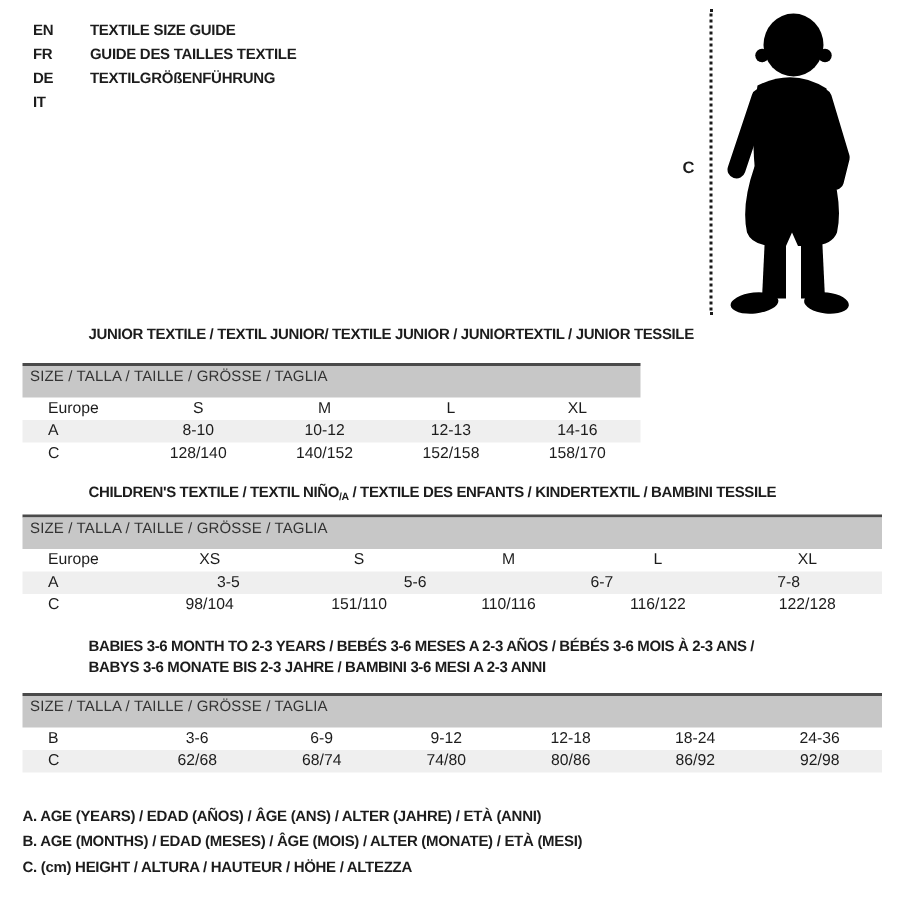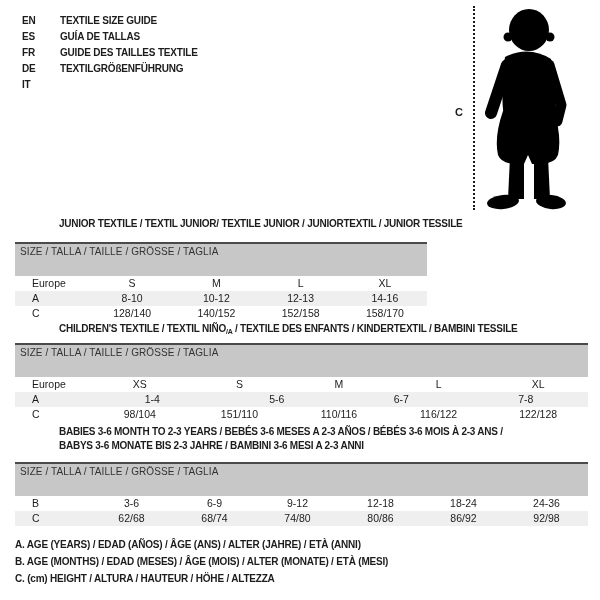--- a/index.html
+++ b/index.html
@@ -17,40 +17,36 @@
   .height-label{position:absolute;left:455px;top:106px;font-size:11px;font-weight:bold;}
   .baby-svg{position:absolute;left:479px;top:5px;}
   
   .sec-title{position:absolute;left:15px;font-size:10px;font-weight:bold;letter-spacing:-0.25px;line-height:14px;white-space:nowrap;margin-left:44px;}
   .sub{font-size:7px;vertical-align:-2px;}
   
   .sg-table{position:absolute;left:15px;border-top:2px solid #4a4a4a;}
   .t1{top:242px;width:412px;}
   .t2{top:343px;width:573px;}
   .t3{top:462px;width:573px;}
-  .thead{height:32px;background:#c7c7c7;font-size:10px;color:#333;line-height:16px;padding-left:5px;letter-spacing:0.1px;}
+  .thead{height:21px;background:#c7c7c7;font-size:10px;color:#333;line-height:16px;padding-left:5px;letter-spacing:0.1px;}
   .trow{display:flex;height:15px;line-height:15px;font-size:10.5px;}
   .trow.shaded{background:#efefef;}
   .tlabel{flex:0 0 58px;padding-left:5px;text-align:left;margin-left:12px;}
   .tcell{flex:1;text-align:center;}
   
   .legend{position:absolute;left:15px;top:536px;}
   .legend-line{font-size:10px;font-weight:bold;letter-spacing:-0.2px;line-height:17px;white-space:nowrap;}
 </style>
 </head>
 <body>
 
 <div class="lang-block">
   <div class="lang-row">
     <span class="lang-code">EN</span>
     <span>TEXTILE SIZE GUIDE</span>
-  </div>
-  <div class="lang-row">
-    <span class="lang-code">ES</span>
-    <span>GUÍA DE TALLAS</span>
   </div>
   <div class="lang-row">
     <span class="lang-code">FR</span>
     <span>GUIDE DES TAILLES TEXTILE</span>
   </div>
   <div class="lang-row">
     <span class="lang-code">DE</span>
     <span>TEXTILGRÖßENFÜHRUNG</span>
   </div>
   <div class="lang-row">
@@ -118,21 +114,21 @@
       <div class="trow">
         <div class="tlabel">Europe</div>
         <div class="tcell">XS</div>
         <div class="tcell">S</div>
         <div class="tcell">M</div>
         <div class="tcell">L</div>
         <div class="tcell">XL</div>
       </div>
       <div class="trow shaded">
         <div class="tlabel">A</div>
-        <div class="tcell">1-4</div>
+        <div class="tcell">3-5</div>
         <div class="tcell">5-6</div>
         <div class="tcell">6-7</div>
         <div class="tcell">7-8</div>
       </div>
       <div class="trow">
         <div class="tlabel">C</div>
         <div class="tcell">98/104</div>
         <div class="tcell">151/110</div>
         <div class="tcell">110/116</div>
         <div class="tcell">116/122</div>

